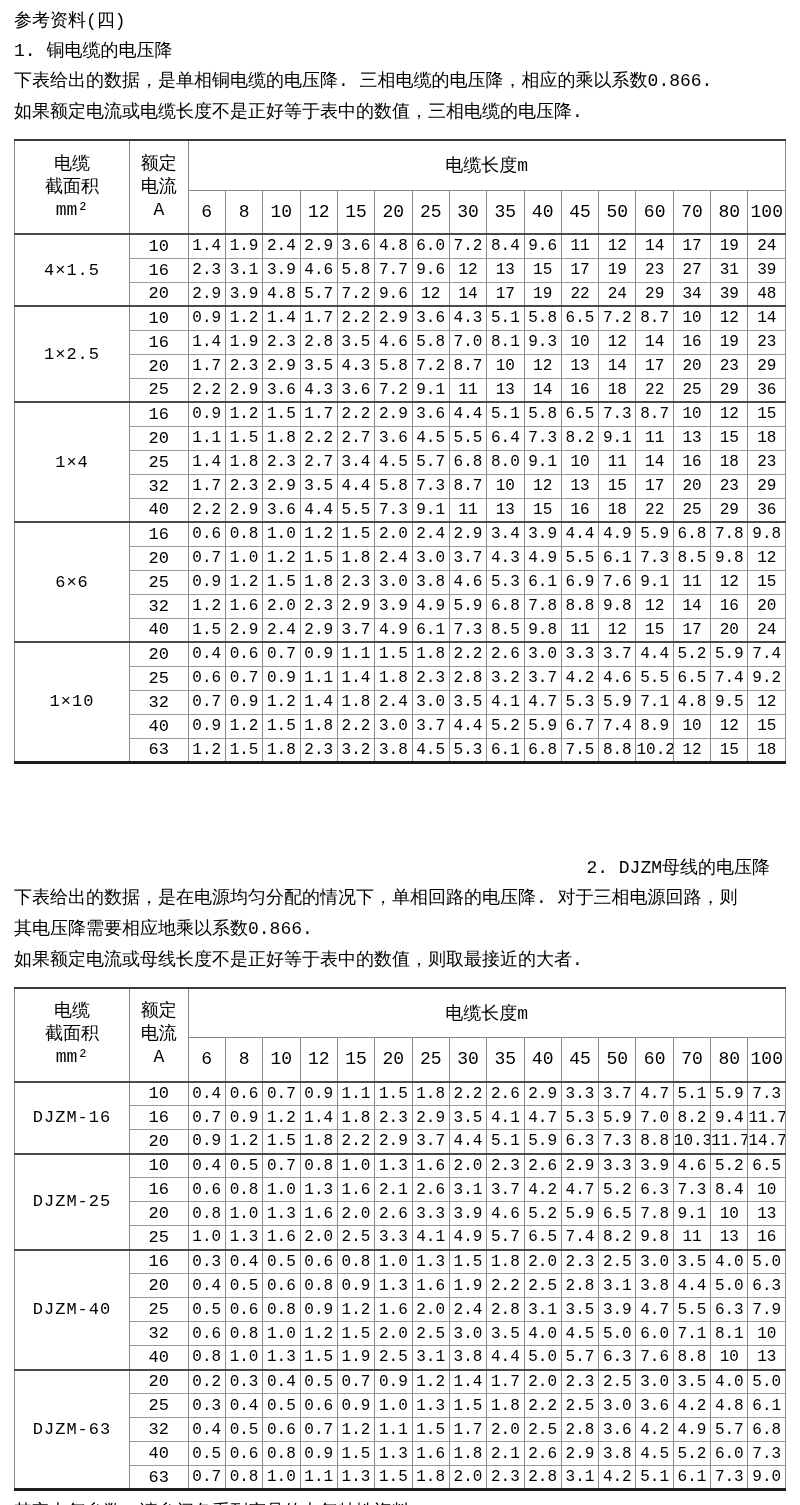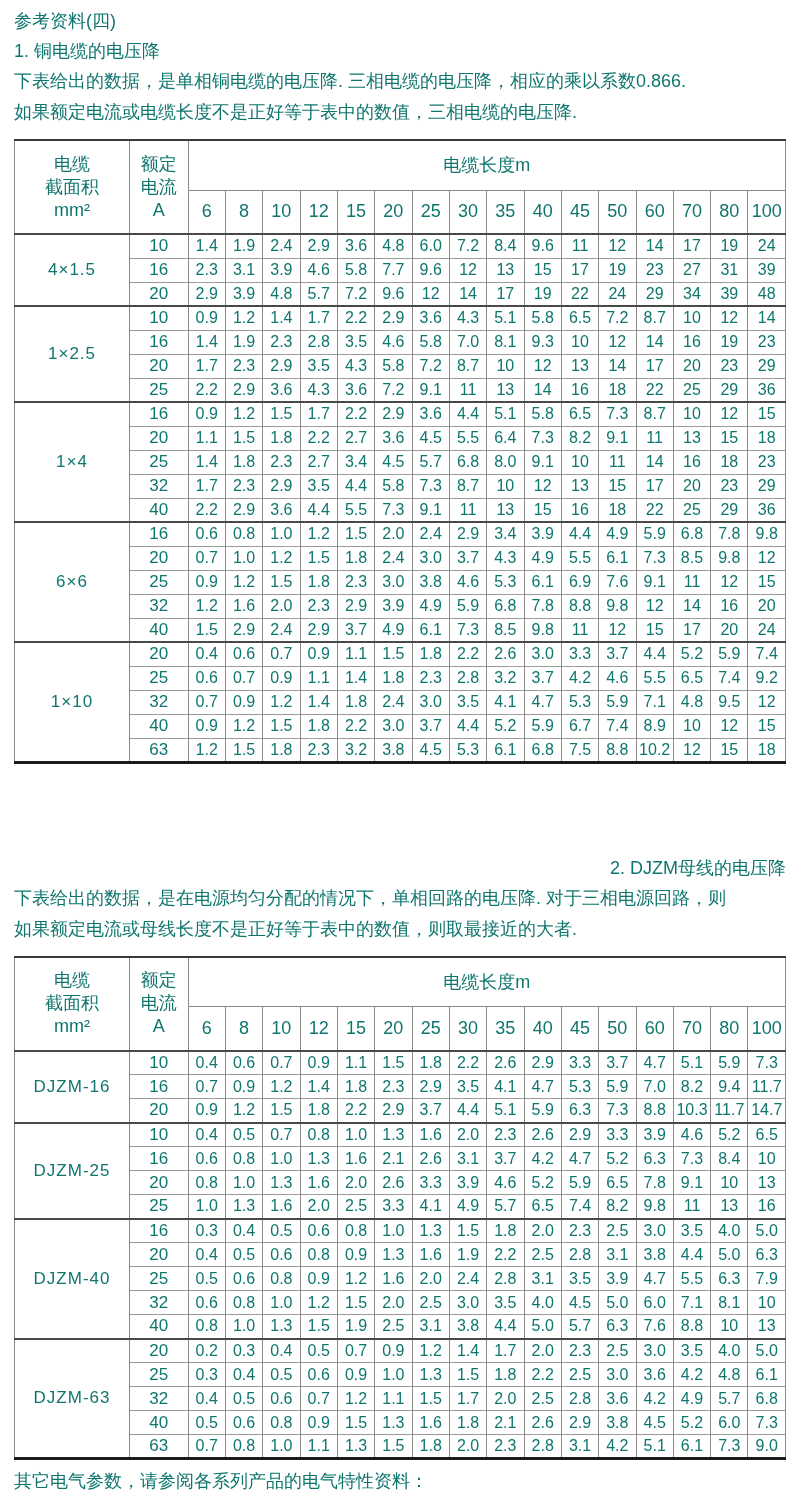--- a/index.html
+++ b/index.html
@@ -1,19 +1,19 @@
 <!DOCTYPE html>
 <html><head>
 <meta charset="utf-8">
 <style>
   * { margin:0; padding:0; box-sizing:border-box; }
   html,body { background:#ffffff; }
   .page {
-    position:relative; width:800px; height:1505px; background:#fff; color:#0f766e;
-    font-family:Liberation Sans, sans-serif; padding:6px 14px 0 14px; overflow:hidden;
+    position:relative; width:800px; height:1505px; background:#fff; color:#000000;
+    font-family:Liberation Mono, monospace; padding:6px 30px 0 14px; overflow:hidden;
   }
   .title   { font-size:18px; line-height:30px; }
   .heading { font-size:18px; line-height:30px; }
   .para    { font-size:18px; line-height:31px; }
   .sec2    { margin-top:89px;text-align:right; }
   .footer  { font-size:18px; line-height:30px; margin-top:6px; }
 
   table.ref {
     border-collapse:collapse; table-layout:fixed; width:772px; margin-top:11px;
     border-top:2px solid #3a3a3a; border-bottom:3px solid #1c1c1c;
@@ -519,20 +519,21 @@
           <td>10.2</td>
           <td>12</td>
           <td>15</td>
           <td>18</td>
         </tr>
       </tbody>
     </table>
 
   <div class="heading sec2">2. DJZM母线的电压降</div>
   <div class="para">下表给出的数据，是在电源均匀分配的情况下，单相回路的电压降. 对于三相电源回路，则</div>
+  <div class="para">其电压降需要相应地乘以系数0.866.</div>
   <div class="para">如果额定电流或母线长度不是正好等于表中的数值，则取最接近的大者.</div>
 
   <table class="ref" id="table2">
       <colgroup>
         <col style="width: 114px;">
         <col style="width: 58px;">
         <col style="width: 37px;">
         <col style="width: 37px;">
         <col style="width: 37px;">
         <col style="width: 37px;">

